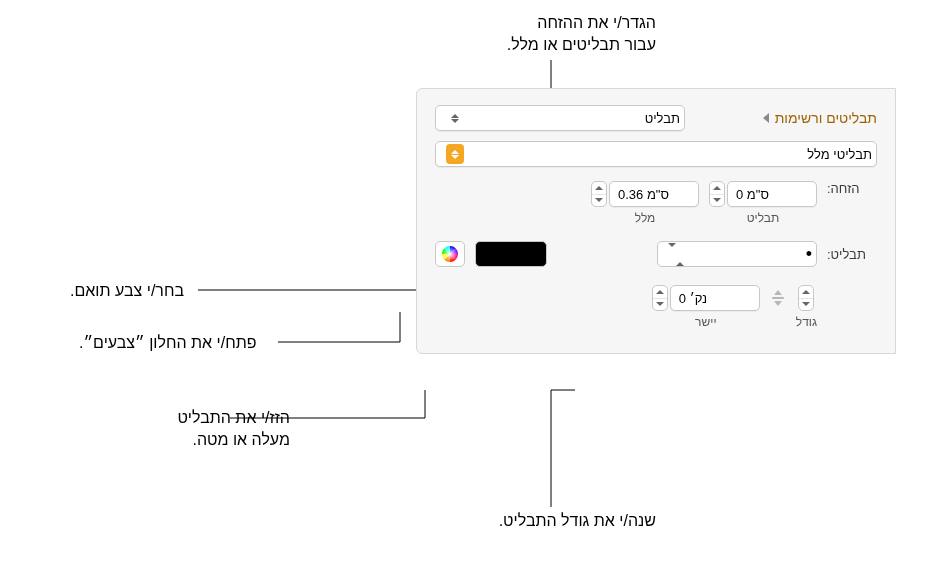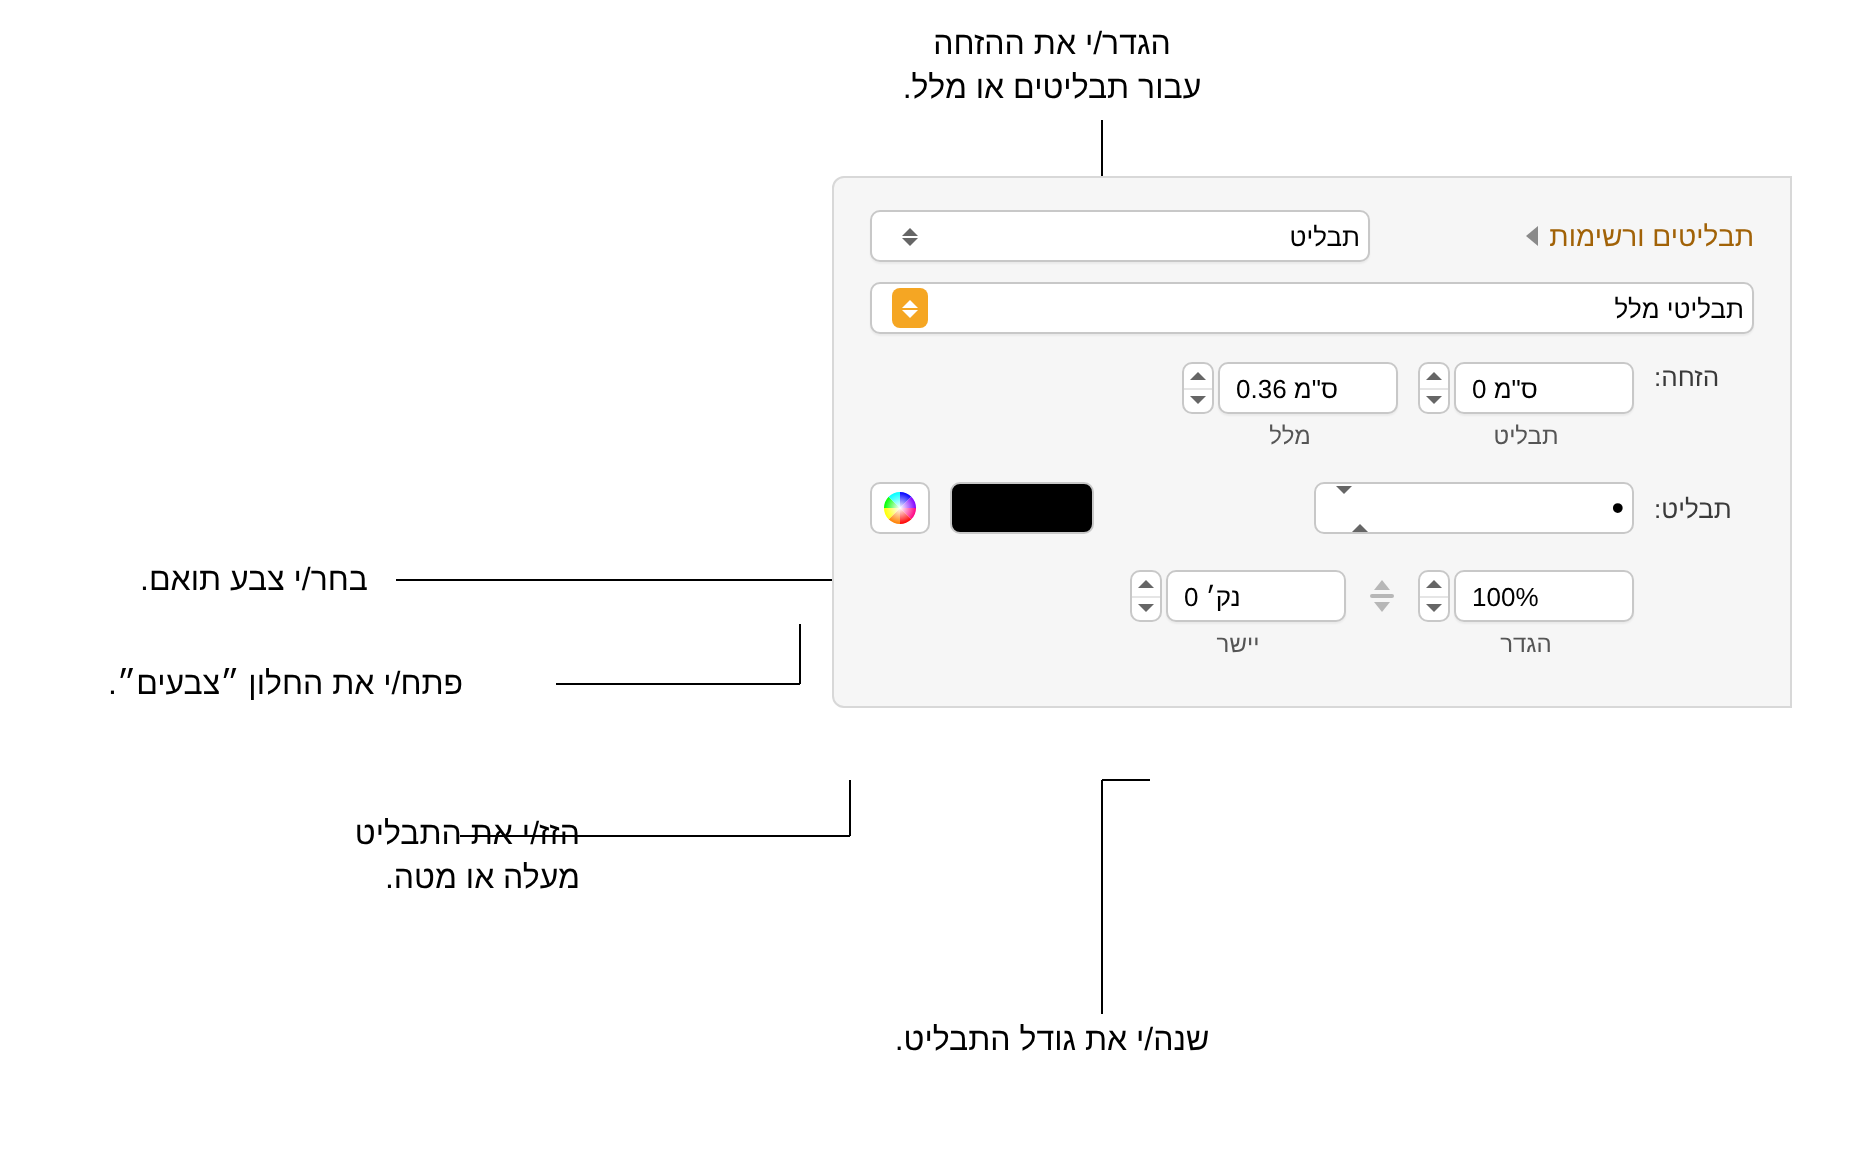--- a/index.html
+++ b/index.html
@@ -177,41 +177,41 @@
       border-right: 4px solid transparent;
       border-top: 5px solid #7a7a7a;
     }
     .callout {
       position: absolute;
       font-size: 16px;
       color: #000;
       text-align: right;
       line-height: 1.35;
     }
-    .callout.center { text-align: center; }
+    .callout.center { text-align: right; }
     svg.leaders {
       position: absolute;
       left: 0; top: 0;
       width: 936px; height: 577px;
       pointer-events: none;
     }
   </style>
 </head>
 <body>
 
 <div class="callout center" style="right:280px; top:12px; width:260px;">
   <span style="white-space:pre-line;">הגדר/י את ההזחה
 עבור תבליטים או מלל.</span>
 </div>
 
 <div class="callout" style="left:70px; top:280px;">
   <span>בחר/י צבע תואם.</span>
 </div>
 
-<div class="callout" style="left:54px; top:332px;">
+<div class="callout" style="left:79px; top:332px;">
   <span>פתח/י את החלון ״צבעים״.</span>
 </div>
 
 <div class="callout" style="left:70px; top:407px; width:220px;">
   <span style="white-space:pre-line;">הזז/י את התבליט
 מעלה או מטה.</span>
 </div>
 
 <div class="callout center" style="right:280px; top:510px; width:260px;">
   <span>שנה/י את גודל התבליט.</span>
@@ -329,33 +329,30 @@
         </g>
       </svg>
     </div>
   </div>
 
   <div class="indent-row" style="margin-top:18px;">
     <span class="label" style="visibility:hidden;">.</span>
 
     <div class="indent-col">
       <div class="stepper-group">
-        <div class="num-input">
-          <span>100%</span>
-        </div>
         <div class="stepper">
           <div class="btn">
               <span class="up"></span>
             </div>
           <div class="btn">
               <span class="down"></span>
             </div>
         </div>
       </div>
-      <span class="sublabel">הגדר</span>
+      <span class="sublabel">גודל</span>
     </div>
 
     <div class="align-icon" style="align-self:center; margin-top:-18px;">
       <span class="tri-up"></span>
       <span class="bar"></span>
       <span class="tri-down"></span>
     </div>
 
     <div class="indent-col">
       <div class="stepper-group">

